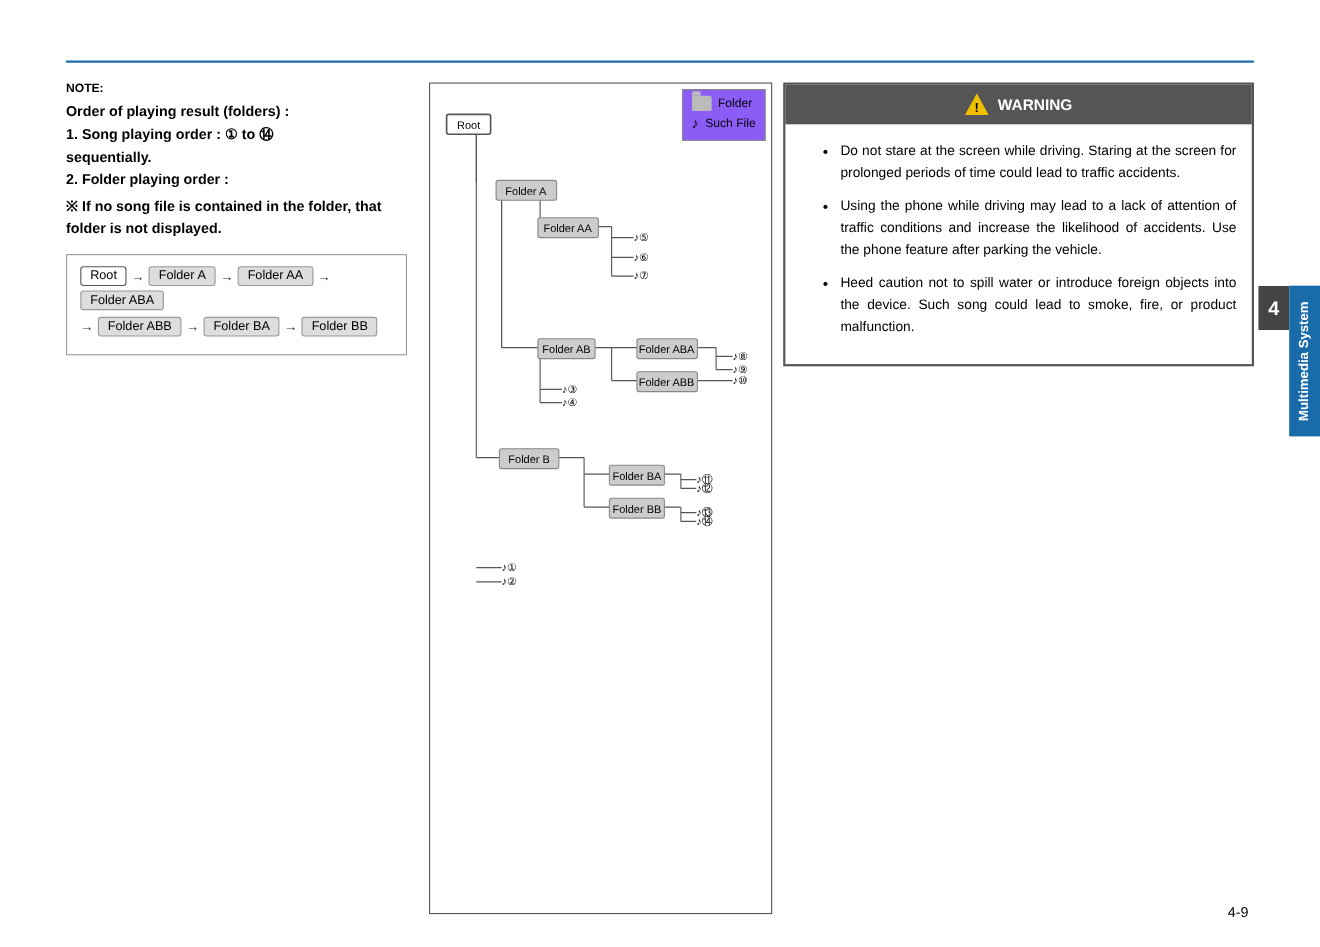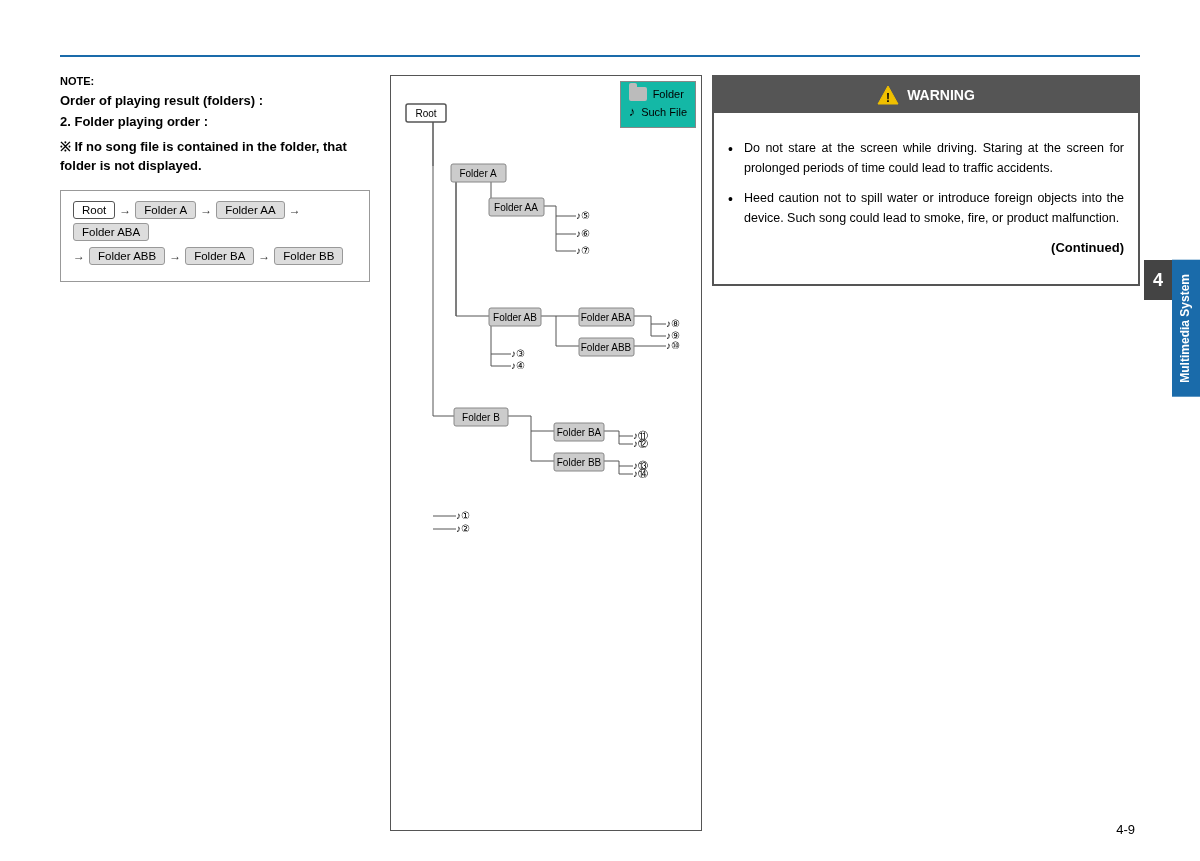--- a/index.html
+++ b/index.html
@@ -108,21 +108,21 @@
     }
 
     
     .legend {
       position: absolute;
       top: 5px;
       right: 5px;
       border: 1px solid #888;
       padding: 5px 8px;
       font-size: 11px;
-      background: #14b8a6;
+      background: #8b5cf6;
     }
 
     .legend-item {
       display: flex;
       align-items: center;
       gap: 6px;
       margin-bottom: 3px;
     }
 
     .folder-icon {
@@ -166,23 +166,24 @@
       padding: 8px;
       font-size: 14px;
       font-weight: bold;
       display: flex;
       align-items: center;
       justify-content: center;
       gap: 8px;
     }
 
     .warning-body {
-      padding: 25px 14px;
+      padding: 14px 14px;
       font-size: 12.5px;
       line-height: 1.6;
+      margin-left: 20px;
     }
 
     .warning-body ul {
       list-style: none;
       padding: 0;
     }
 
     .warning-body ul li {
       margin-bottom: 10px;
       padding-left: 16px;
@@ -248,20 +249,23 @@
 </head>
 <body>
 
 <div class="top-line"></div>
 
 <div class="main-content">
 
   <div class="left-panel">
     <p class="note-title">NOTE:</p>
     <p class="note-body bold">Order of playing result (folders) :</p>
+    <p class="note-body">
+      <span class="bold">1. Song playing order :  ① to ⑭<br>sequentially.</span>
+    </p>
     <p class="note-body bold">2. Folder playing order :</p>
     <p class="asterisk-note">※ If no song file is contained in the folder, that folder is not displayed.</p>
 
     <div class="folder-diagram">
       <div class="folder-row">
         <span class="folder-box root">Root</span>
         <span class="arrow">→</span>
         <span class="folder-box">Folder A</span>
         <span class="arrow">→</span>
         <span class="folder-box">Folder AA</span>
@@ -408,23 +412,23 @@
           <svg width="22" height="20" viewBox="0 0 22 20">
             <polygon points="11,1 21,19 1,19" fill="#f0c000" stroke="#f0c000" stroke-width="1"></polygon>
             <text x="11" y="17" text-anchor="middle" font-size="12" font-weight="bold" fill="#000">!</text>
           </svg>
           <span>WARNING</span>
         </div>
       </div>
       <div class="warning-body">
         <ul>
           <li>Do not stare at the screen while driving. Staring at the screen for prolonged periods of time could lead to traffic accidents.</li>
+          <li>Using the phone while driving may lead to a lack of attention of traffic conditions and increase the likelihood of accidents. Use the phone feature after parking the vehicle.</li>
           <li>Heed caution not to spill water or introduce foreign objects into the device. Such song could lead to smoke, fire, or product malfunction.</li>
         </ul>
-        <p class="continued">(Continued)</p>
       </div>
     </div>
   </div>
 
 </div>
 
 <div class="chapter-num">
   <span>4</span>
 </div>
 <div class="side-tab">Multimedia System</div>

